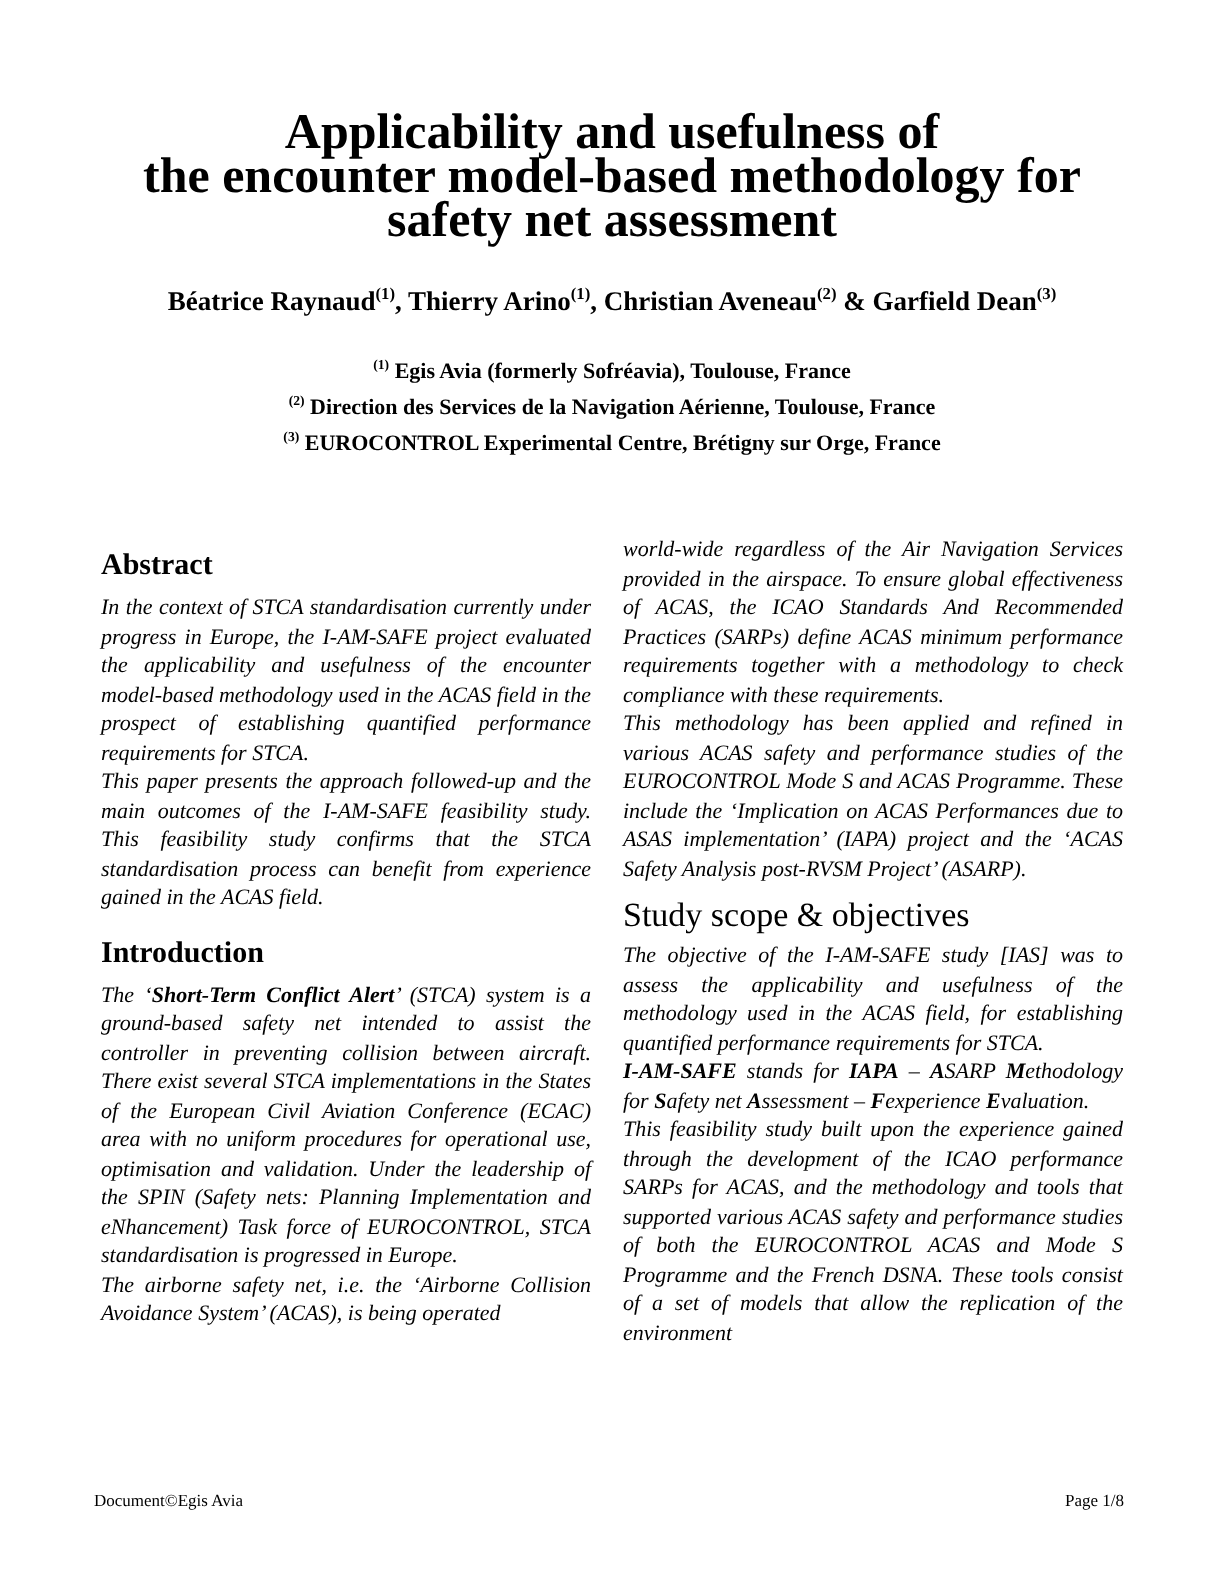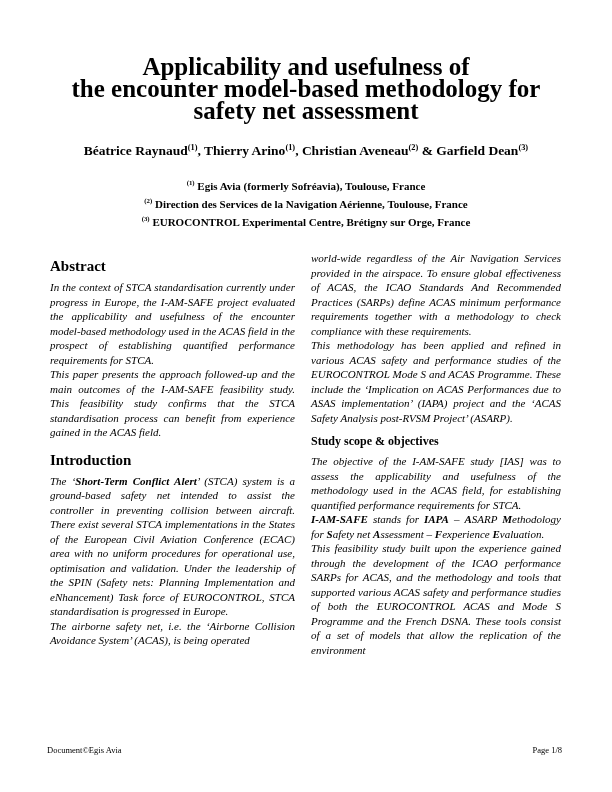--- a/index.html
+++ b/index.html
@@ -40,42 +40,43 @@
     top: 177px; left: 0;
     width: 612px;
     text-align: center;
     font-weight: bold;
     font-size: 11px;
     line-height: 18px;
   }
   .affils .affil-line { display: block; }
   .columns {
     position: absolute;
-    top: 251px; left: 50px;
+    top: 268px; left: 50px;
     width: 512px;
     display: flex;
     gap: 16px;
     font-size: 11px;
     line-height: 14.5px;
     text-align: justify;
+    justify-content: center;
   }
   .col-left  { width: 245px; }
   .col-right { width: 250px; }
   .columns p { margin: 0; font-style: italic; }
   .h1 {
     font-size: 15px;
     font-weight: bold;
     text-align: left;
     margin: 11px 0 5px 0;
     line-height: 18px;
   }
   .col-left .h1:first-child { margin-top: 6px; }
   .h2 {
-    font-size: 12px;
-    font-weight: bold;
+    font-size: 17px;
+    font-weight: normal;
     text-align: left;
     margin: 9px 0 6px 0;
     line-height: 14px;
   }
   .b { font-weight: bold; }
   .footer {
     position: absolute;
     top: 745px; left: 47px;
     width: 515px;
     display: flex;

